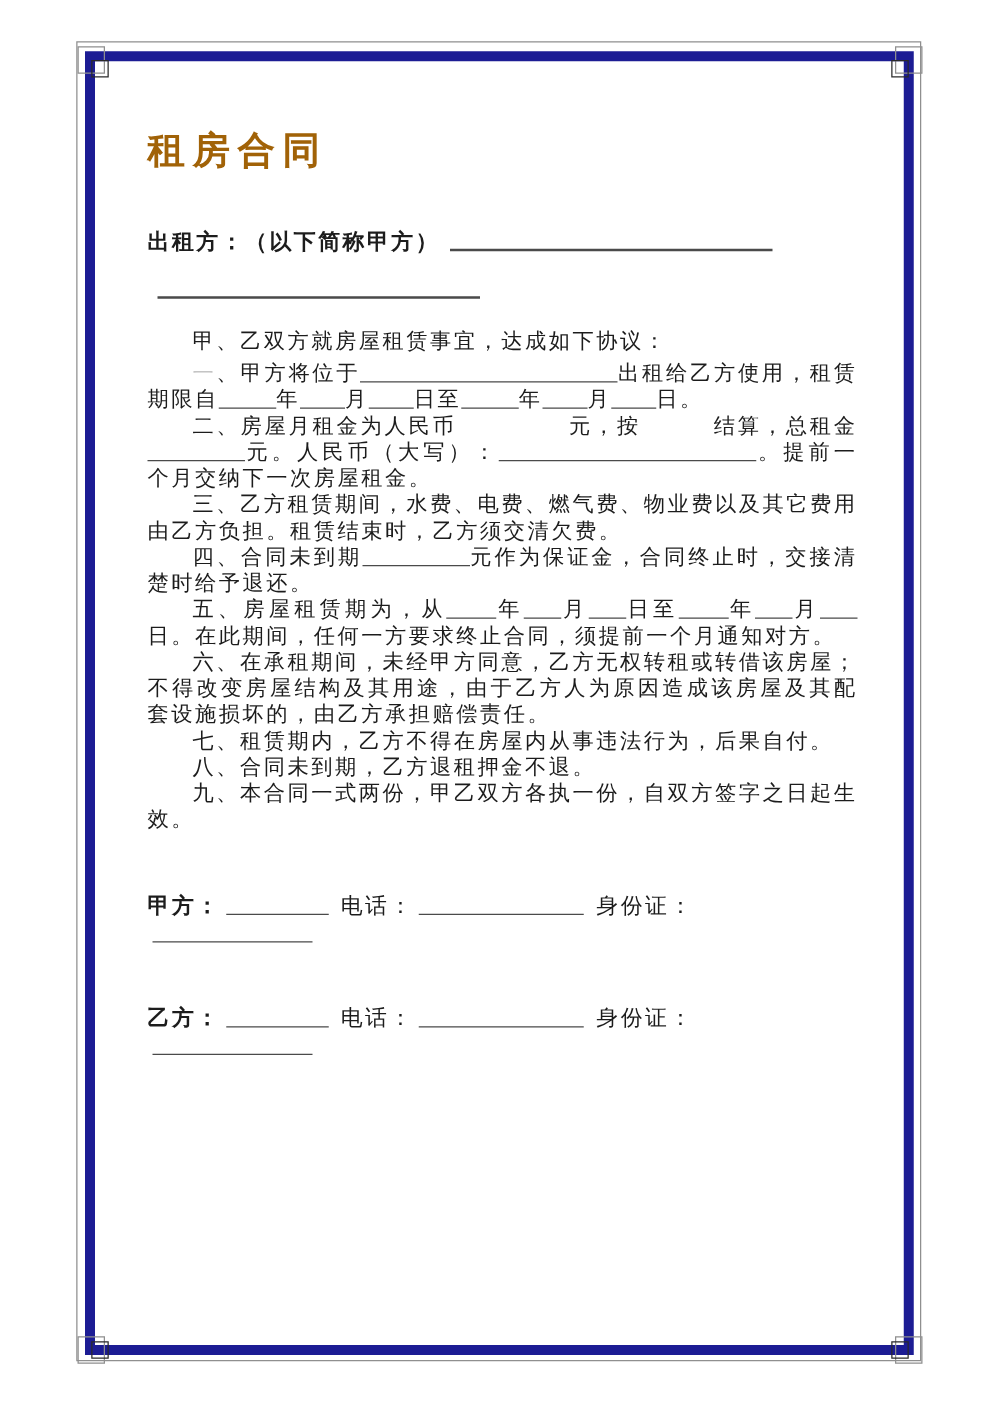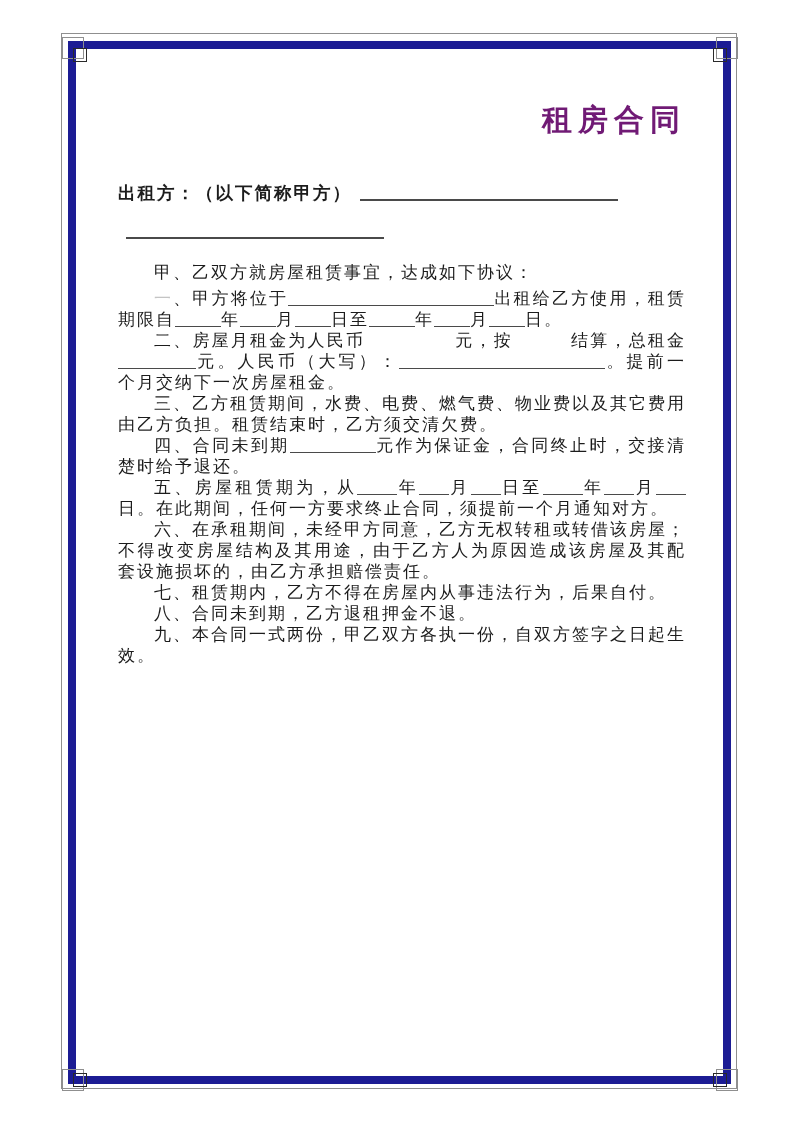--- a/index.html
+++ b/index.html
@@ -21,23 +21,23 @@
   .corn-a { width:20px; height:20px; border:1.5px solid #8f8f8f; }
   .corn-b { width:12px; height:12px; border:1.5px solid #2a2a2a; }
   .tl.corn-a { left:62px;  top:37px; }   .tl.corn-b { left:73px;  top:48px; }
   .tr.corn-a { right:62px; top:37px; }   .tr.corn-b { right:73px; top:48px; }
   .bl.corn-a { left:62px;  bottom:41px; }.bl.corn-b { left:73px;  bottom:45px; }
   .br.corn-a { right:62px; bottom:41px; }.br.corn-b { right:73px; bottom:45px; }
 
   
   .content { position:absolute; left:118px; top:42px; width:568px; }
   h1.title {
-    margin:58px 0 40px; text-align:right;
+    margin:58px 0 40px; text-align:left;
     font-family:"Liberation Sans","DejaVu Sans",sans-serif;
-    font-size:30px; font-weight:bold; letter-spacing:6px; color:#701a75;
+    font-size:30px; font-weight:bold; letter-spacing:6px; color:#a16207;
   }
   .party-row { font-size:17.5px; font-weight:bold; letter-spacing:2px;
                margin:0 0 15px; white-space:nowrap; }
   .intro { font-size:17px; letter-spacing:2px; line-height:31px;
            margin:8px 0 0; text-indent:36px; }
   .clauses { margin-top:0; }
   p.clause { font-size:17px; letter-spacing:2px; line-height:21px;
              margin:0; text-indent:36px; text-align:justify; }
   .seg { white-space:pre-wrap; }
   .faint { color:#c4c4c4; }
@@ -78,14 +78,18 @@
         <p class="clause"><span class="seg faint">一</span><span class="seg">、甲方将位于</span><span class="blank" style="width: 206px;"></span><span class="seg">出租给乙方使用，租赁期限自</span><span class="blank" style="width: 46px;"></span><span class="seg">年</span><span class="blank" style="width: 36px;"></span><span class="seg">月</span><span class="blank" style="width: 36px;"></span><span class="seg">日至</span><span class="blank" style="width: 46px;"></span><span class="seg">年</span><span class="blank" style="width: 36px;"></span><span class="seg">月</span><span class="blank" style="width: 36px;"></span><span class="seg">日。</span></p>
         <p class="clause"><span class="seg">二、房屋月租金为人民币</span><span class="gap" style="width: 90px;"></span><span class="seg">元，按</span><span class="gap" style="width: 58px;"></span><span class="seg">结算，总租金</span><span class="blank" style="width: 78px;"></span><span class="seg">元。人民币（大写）：</span><span class="blank" style="width: 206px;"></span><span class="seg">。提前一个月交纳下一次房屋租金。</span></p>
         <p class="clause"><span class="seg">三、乙方租赁期间，水费、电费、燃气费、物业费以及其它费用由乙方负担。租赁结束时，乙方须交清欠费。</span></p>
         <p class="clause"><span class="seg">四、合同未到期</span><span class="blank" style="width: 86px;"></span><span class="seg">元作为保证金，合同终止时，交接清楚时给予退还。</span></p>
         <p class="clause"><span class="seg">五、房屋租赁期为，从</span><span class="blank" style="width: 40px;"></span><span class="seg">年</span><span class="blank" style="width: 30px;"></span><span class="seg">月</span><span class="blank" style="width: 30px;"></span><span class="seg">日至</span><span class="blank" style="width: 40px;"></span><span class="seg">年</span><span class="blank" style="width: 30px;"></span><span class="seg">月</span><span class="blank" style="width: 30px;"></span><span class="seg">日。在此期间，任何一方要求终止合同，须提前一个月通知对方。</span></p>
         <p class="clause"><span class="seg">六、在承租期间，未经甲方同意，乙方无权转租或转借该房屋；不得改变房屋结构及其用途，由于乙方人为原因造成该房屋及其配套设施损坏的，由乙方承担赔偿责任。</span></p>
         <p class="clause"><span class="seg">七、租赁期内，乙方不得在房屋内从事违法行为，后果自付。</span></p>
         <p class="clause"><span class="seg">八、合同未到期，乙方退租押金不退。</span></p>
         <p class="clause"><span class="seg">九、本合同一式两份，甲乙双方各执一份，自双方签字之日起生效。</span></p>
       </div>
+    <div id="signatures" class="signatures">
+        <div class="sig-row"><span class="sig-party">甲方：</span><span class="blank" style="width: 82px;"></span><span class="seg">电话：</span><span class="blank" style="width: 132px;"></span><span class="seg">身份证：</span><span class="blank" style="width: 128px;"></span></div>
+        <div class="sig-row"><span class="sig-party">乙方：</span><span class="blank" style="width: 82px;"></span><span class="seg">电话：</span><span class="blank" style="width: 132px;"></span><span class="seg">身份证：</span><span class="blank" style="width: 128px;"></span></div>
+      </div>
   </div>
 </div>
 
 </body></html>

